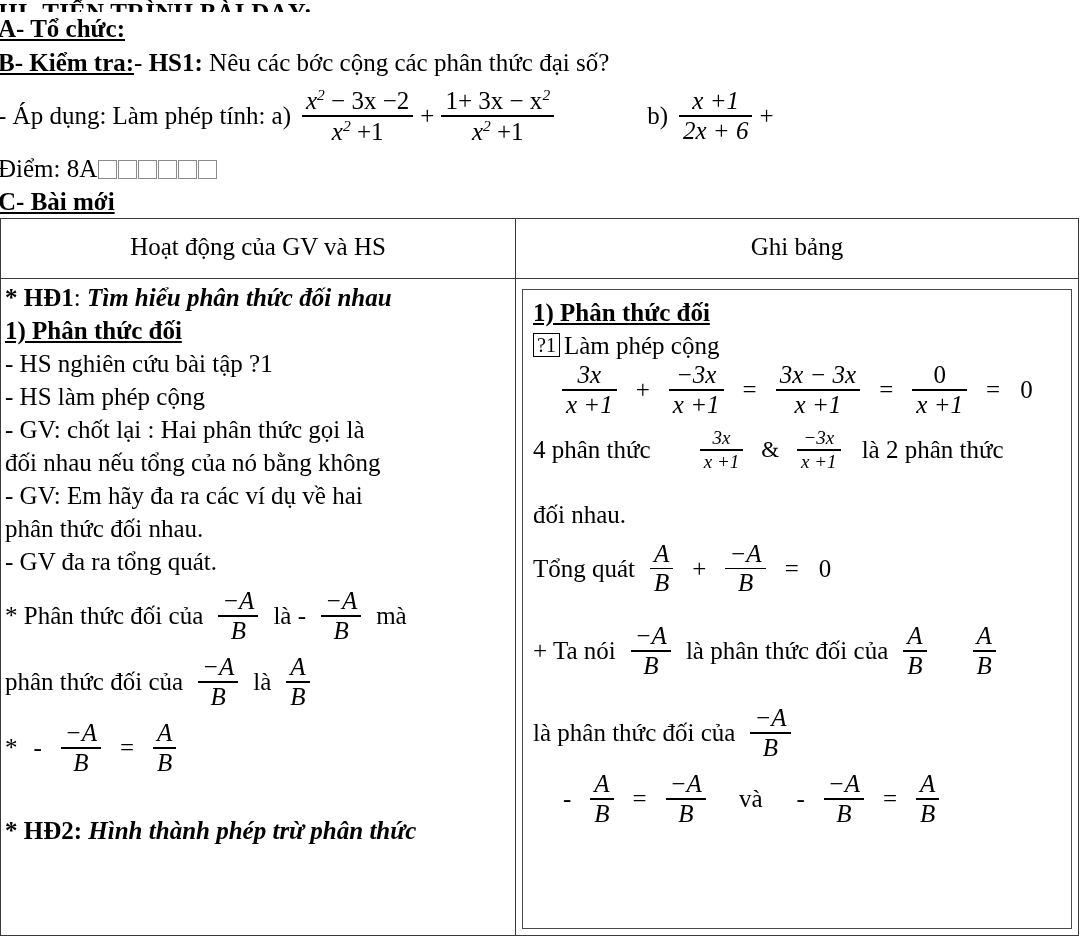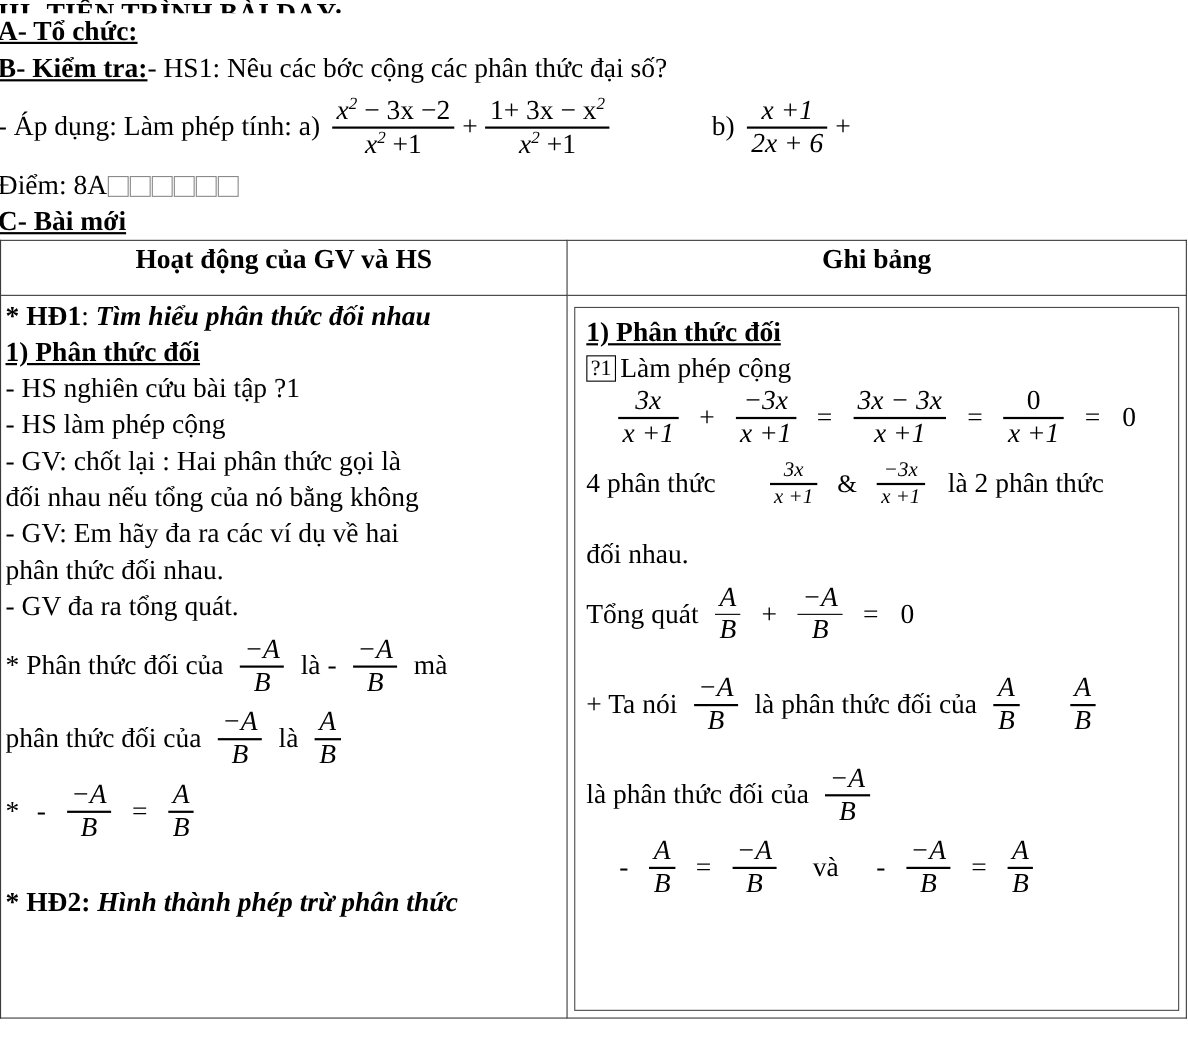--- a/index.html
+++ b/index.html
@@ -40,21 +40,21 @@
     font-size: 25px;
     line-height: 34px;
     white-space: nowrap;
     margin-left: -2px;
   }
   .hline b.u {
     font-weight: bold;
     text-decoration: underline;
   }
   .hline b.nb {
-    font-weight: normal;
+    font-weight: bold;
   }
   .applyline {
     display: flex;
     align-items: center;
     font-size: 25px;
     line-height: 30px;
     white-space: nowrap;
     margin-left: -2px;
     height: 72px;
   }
@@ -132,23 +132,23 @@
     margin-left: 0;
   }
   table.main th, table.main td {
     border: 1.5px solid #3a3a3a;
     vertical-align: top;
     padding: 0;
   }
   table.main th {
     text-align: center;
     font-size: 25px;
-    font-weight: bold;
+    font-weight: normal;
     height: 40px;
-    padding: 4px 0 5px 0;
+    padding: 14px 0 5px 0;
   }
   col.c1 { width: 515px; }
   col.c2 { width: 563px; }
 
   .cell-left {
     padding: 2px 6px 4px 4px;
     font-size: 25px;
     line-height: 33px;
   }
   .cell-right {

